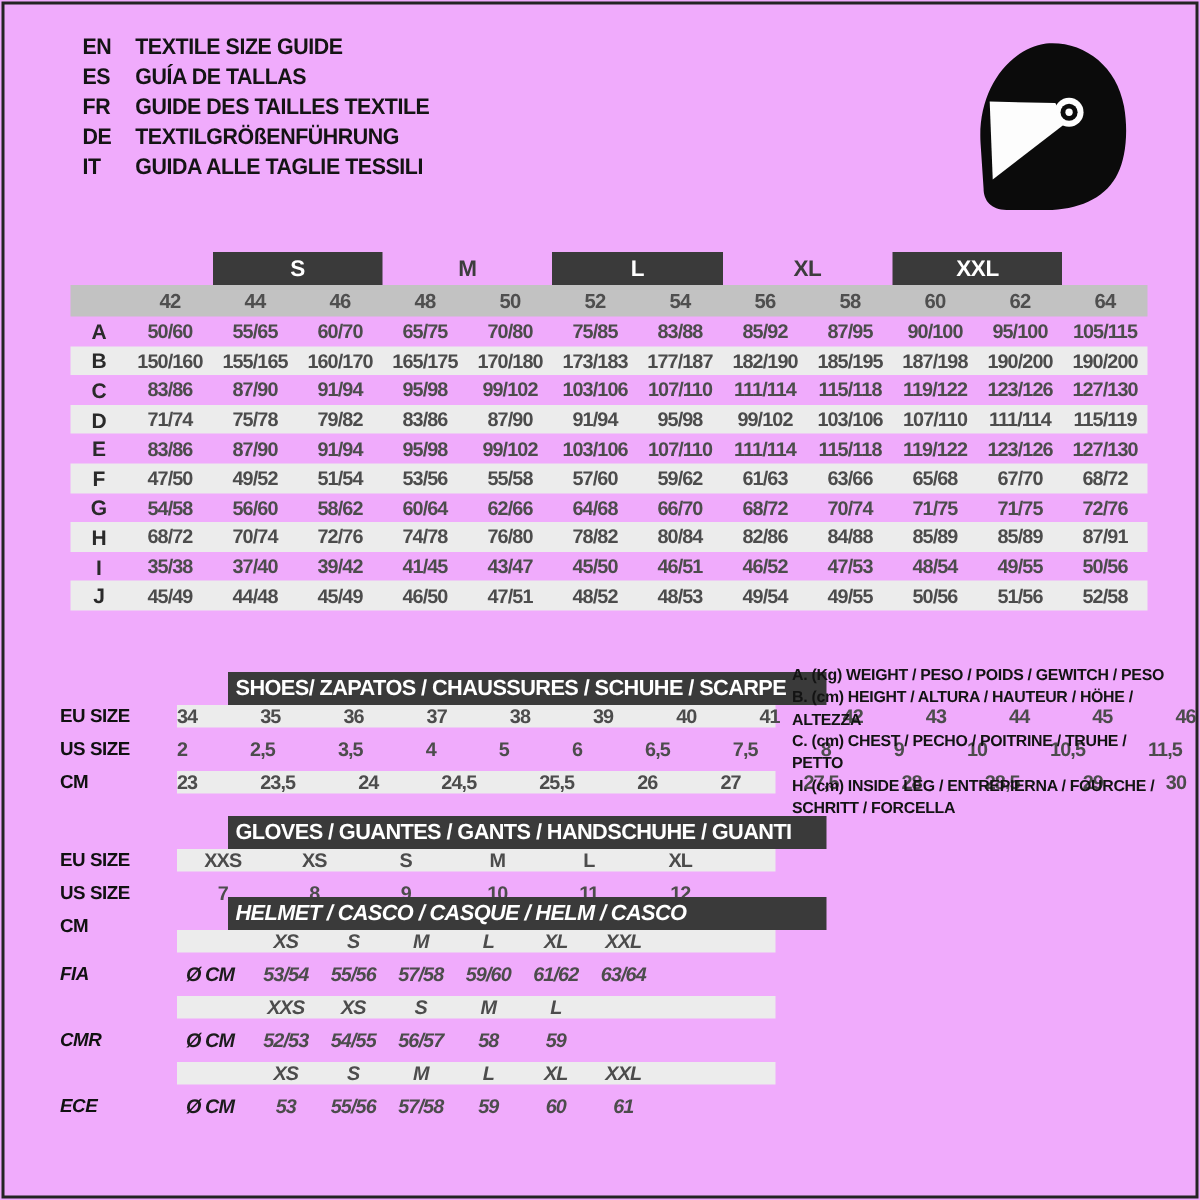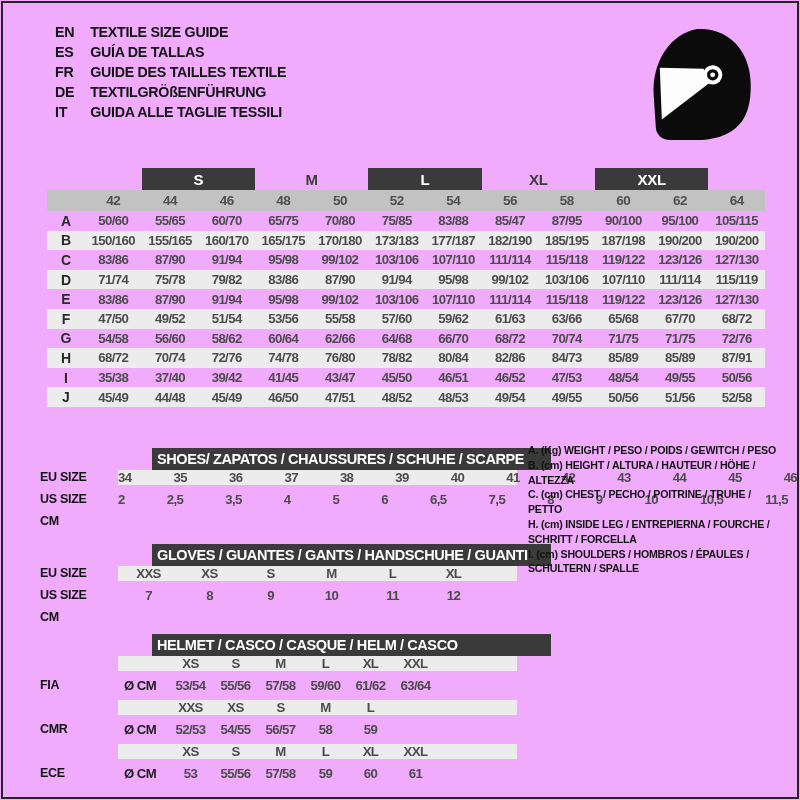--- a/index.html
+++ b/index.html
@@ -31,21 +31,21 @@
   .data-row{height:19.6px;align-items:center;}
   .data-row:nth-child(even){background:var(--stripe);}
   .row-letter{text-align:center;font-size:14px;font-weight:bold;color:#2a2a2a;}
   .val-cell{text-align:center;font-size:13.2px;font-weight:bold;color:var(--txt);
     letter-spacing:-.6px;white-space:nowrap;}
 
   
   .section{position:absolute;left:40px;width:477px;}
   #shoes-section{top:448px;}
   #gloves-section{top:544px;}
-  #helmet-section{top:634px;}
+  #helmet-section{top:598px;font-style:italic;}
   .sec-bar{margin-left:112px;width:394px;height:22px;background:var(--bar);color:#fff;
     display:flex;align-items:center;padding-left:5px;font-size:14.5px;font-weight:bold;
     letter-spacing:-.4px;white-space:nowrap;}
   .sec-row{display:flex;height:22px;align-items:flex-start;}
   .sec-label{width:78px;display:flex;align-items:center;font-size:12.5px;font-weight:bold;
     color:#111;letter-spacing:-.3px;}
   .strip{width:399px;display:grid;align-items:center;}
   .striped{background:var(--stripe);}
   .shoes-grid{grid-template-columns:repeat(15,1fr);gap:42px;}
   .gloves-grid{grid-template-columns:repeat(6,61px);}
@@ -122,21 +122,21 @@
     <div id="data-rows">
         <div class="data-row grid13">
           <div class="row-letter">A</div>
           <div class="val-cell">50/60</div>
           <div class="val-cell">55/65</div>
           <div class="val-cell">60/70</div>
           <div class="val-cell">65/75</div>
           <div class="val-cell">70/80</div>
           <div class="val-cell">75/85</div>
           <div class="val-cell">83/88</div>
-          <div class="val-cell">85/47</div>
+          <div class="val-cell">85/92</div>
           <div class="val-cell">87/95</div>
           <div class="val-cell">90/100</div>
           <div class="val-cell">95/100</div>
           <div class="val-cell">105/115</div>
         </div>
         <div class="data-row grid13">
           <div class="row-letter">B</div>
           <div class="val-cell">150/160</div>
           <div class="val-cell">155/165</div>
           <div class="val-cell">160/170</div>
@@ -228,21 +228,21 @@
         <div class="data-row grid13">
           <div class="row-letter">H</div>
           <div class="val-cell">68/72</div>
           <div class="val-cell">70/74</div>
           <div class="val-cell">72/76</div>
           <div class="val-cell">74/78</div>
           <div class="val-cell">76/80</div>
           <div class="val-cell">78/82</div>
           <div class="val-cell">80/84</div>
           <div class="val-cell">82/86</div>
-          <div class="val-cell">84/73</div>
+          <div class="val-cell">84/88</div>
           <div class="val-cell">85/89</div>
           <div class="val-cell">85/89</div>
           <div class="val-cell">87/91</div>
         </div>
         <div class="data-row grid13">
           <div class="row-letter">I</div>
           <div class="val-cell">35/38</div>
           <div class="val-cell">37/40</div>
           <div class="val-cell">39/42</div>
           <div class="val-cell">41/45</div>
@@ -311,20 +311,37 @@
             <div class="cell">9</div>
             <div class="cell">10</div>
             <div class="cell">10,5</div>
             <div class="cell">11,5</div>
             <div class="cell">12</div>
             <div class="cell">13</div>
           </div>
         </div>
         <div class="sec-row">
           <div class="sec-label">CM</div>
+          <div class="strip shoes-grid striped">
+            <div class="cell">23</div>
+            <div class="cell">23,5</div>
+            <div class="cell">24</div>
+            <div class="cell">24,5</div>
+            <div class="cell">25,5</div>
+            <div class="cell">26</div>
+            <div class="cell">27</div>
+            <div class="cell">27,5</div>
+            <div class="cell">28</div>
+            <div class="cell">28,5</div>
+            <div class="cell">29</div>
+            <div class="cell">30</div>
+            <div class="cell">30,5</div>
+            <div class="cell">31,5</div>
+            <div class="cell">32</div>
+          </div>
         </div>
       </div>
   </div>
 
   <div id="gloves-section" class="section">
     <div class="sec-bar">GLOVES / GUANTES / GANTS / HANDSCHUHE / GUANTI</div>
     <div class="rows">
         <div class="sec-row">
           <div class="sec-label">EU SIZE</div>
           <div class="strip gloves-grid striped">
@@ -429,15 +446,14 @@
           </div>
         </div>
       </div>
   </div>
 
   <div id="legend">
       <div class="legend-item">A. (Kg) WEIGHT / PESO / POIDS / GEWITCH / PESO</div>
       <div class="legend-item">B. (cm) HEIGHT / ALTURA / HAUTEUR / HÖHE / ALTEZZA</div>
       <div class="legend-item">C. (cm) CHEST / PECHO / POITRINE / TRUHE / PETTO</div>
       <div class="legend-item">H. (cm) INSIDE LEG / ENTREPIERNA / FOURCHE / SCHRITT / FORCELLA</div>
-      <div class="legend-item">I.  (cm) SHOULDERS / HOMBROS / ÉPAULES / SCHULTERN / SPALLE</div>
     </div>
 </div>
 
 </body></html>

